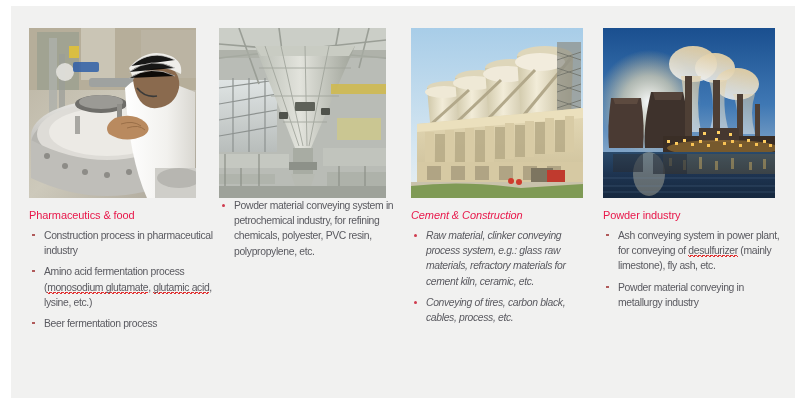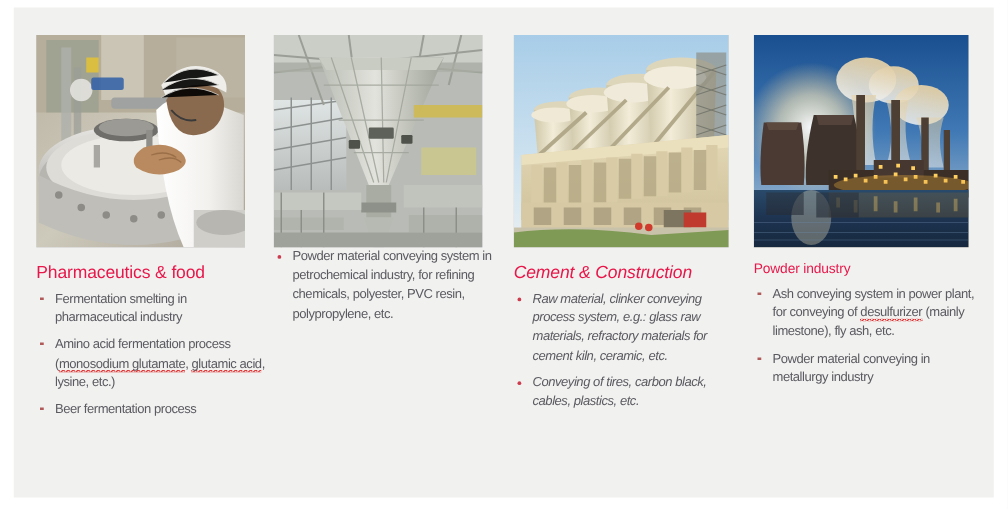--- a/index.html
+++ b/index.html
@@ -45,21 +45,21 @@
     overflow: hidden;
     position: relative;
     background: #cfcfcf;
   }
   .col-2 .photo, .col-3 .photo { width: 172px; }
 
   .photo svg { display: block; }
 
   .heading {
     color: #e8174a;
-    font-size: 14px;
+    font-size: 11px;
     margin-top: 11px;
     margin-bottom: 7px;
     letter-spacing: -0.1px;
     white-space: nowrap;
   }
   .col-3 .heading { font-size: 11px; }
 
   ul.bullets {
     list-style: none;
     margin: 0;
@@ -179,21 +179,21 @@
           <path d="M108 60 q8 10 20 8" stroke="#3a3a3a" stroke-width="1.6" fill="none"></path>
           <path d="M86 90 q18 -6 30 4 q8 8 -2 14 q-18 8 -34 -2 q-6 -8 6 -16 Z" fill="#b98a5f"></path>
           <path d="M92 96 q12 -4 20 2" stroke="#9a6f48" stroke-width="1" fill="none"></path>
           <path d="M98 100 q12 -4 18 2" stroke="#9a6f48" stroke-width="1" fill="none"></path>
           <rect x="126" y="140" width="42" height="30" fill="#cfcec9"></rect>
           <ellipse cx="150" cy="150" rx="22" ry="10" fill="#b7b6b1"></ellipse>
         </svg>
       </div>
       <div class="heading">Pharmaceutics &amp; food</div>
       <ul class="bullets">
-        <li class="bullet-dash"><span class="bullet-mark"></span><span>Fermentation smelting in pharmaceutical industry</span></li>
+        <li class="bullet-dash"><span class="bullet-mark"></span><span>Construction process in pharmaceutical industry</span></li>
         <li class="bullet-dash"><span class="bullet-mark"></span><span>Amino acid fermentation process (<span class="sp">monosodium glutamate</span>, <span class="sp">glutamic acid</span>, lysine, etc.)</span></li>
         <li class="bullet-dash"><span class="bullet-mark"></span><span>Beer fermentation process</span></li>
       </ul>
     </div>
 
     <div class="col col-1">
       <div class="photo">
         <svg width="167" height="170" viewBox="0 0 167 170">
           <defs>
             <linearGradient id="p2h" x1="0" y1="0" x2="1" y2="0">
@@ -368,21 +368,21 @@
 
           <rect x="0" y="154" width="172" height="16" fill="#c9c2ab"></rect>
           <path d="M0 158 Q50 152 110 160 L172 156 L172 170 L0 170 Z" fill="#7f9a55"></path>
           <circle cx="100" cy="153" r="3" fill="#cf3a2c"></circle>
           <circle cx="108" cy="154" r="3" fill="#cf3a2c"></circle>
         </svg>
       </div>
       <div class="heading">Cement &amp; Construction</div>
       <ul class="bullets">
         <li class="bullet-dot"><span class="bullet-mark"></span><span>Raw material, clinker conveying process system, e.g.: glass raw materials, refractory materials for cement kiln, ceramic, etc.</span></li>
-        <li class="bullet-dot"><span class="bullet-mark"></span><span>Conveying of tires, carbon black, cables, plastics, etc.</span></li>
+        <li class="bullet-dot"><span class="bullet-mark"></span><span>Conveying of tires, carbon black, cables, process, etc.</span></li>
       </ul>
     </div>
 
     <div class="col col-3">
       <div class="photo">
         <svg width="172" height="170" viewBox="0 0 172 170">
           <defs>
             <linearGradient id="p4sky" x1="0" y1="0" x2="0" y2="1">
               <stop offset="0" stop-color="#1a4f8f"></stop>
                 <stop offset="0.45" stop-color="#3f78b4"></stop>

